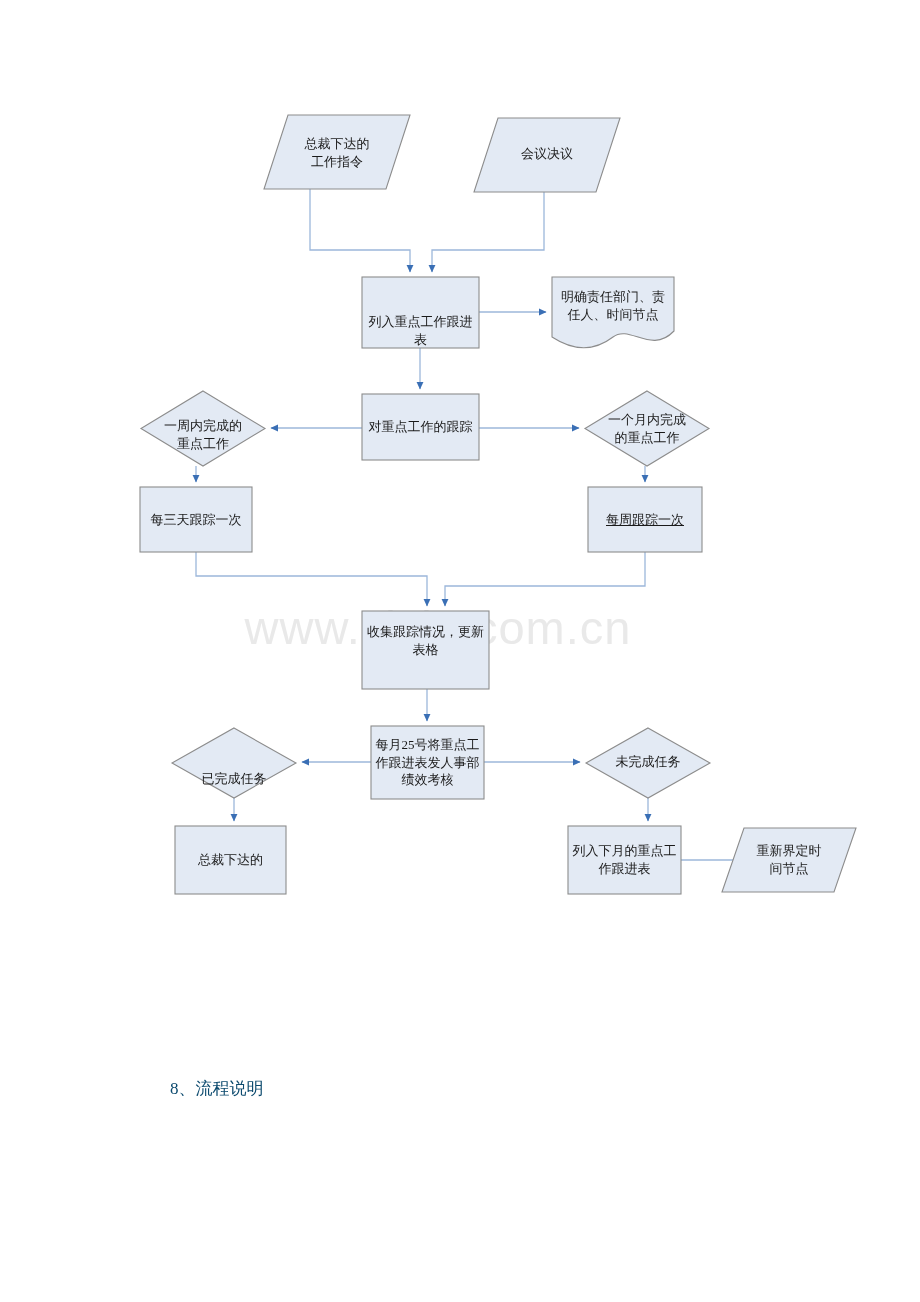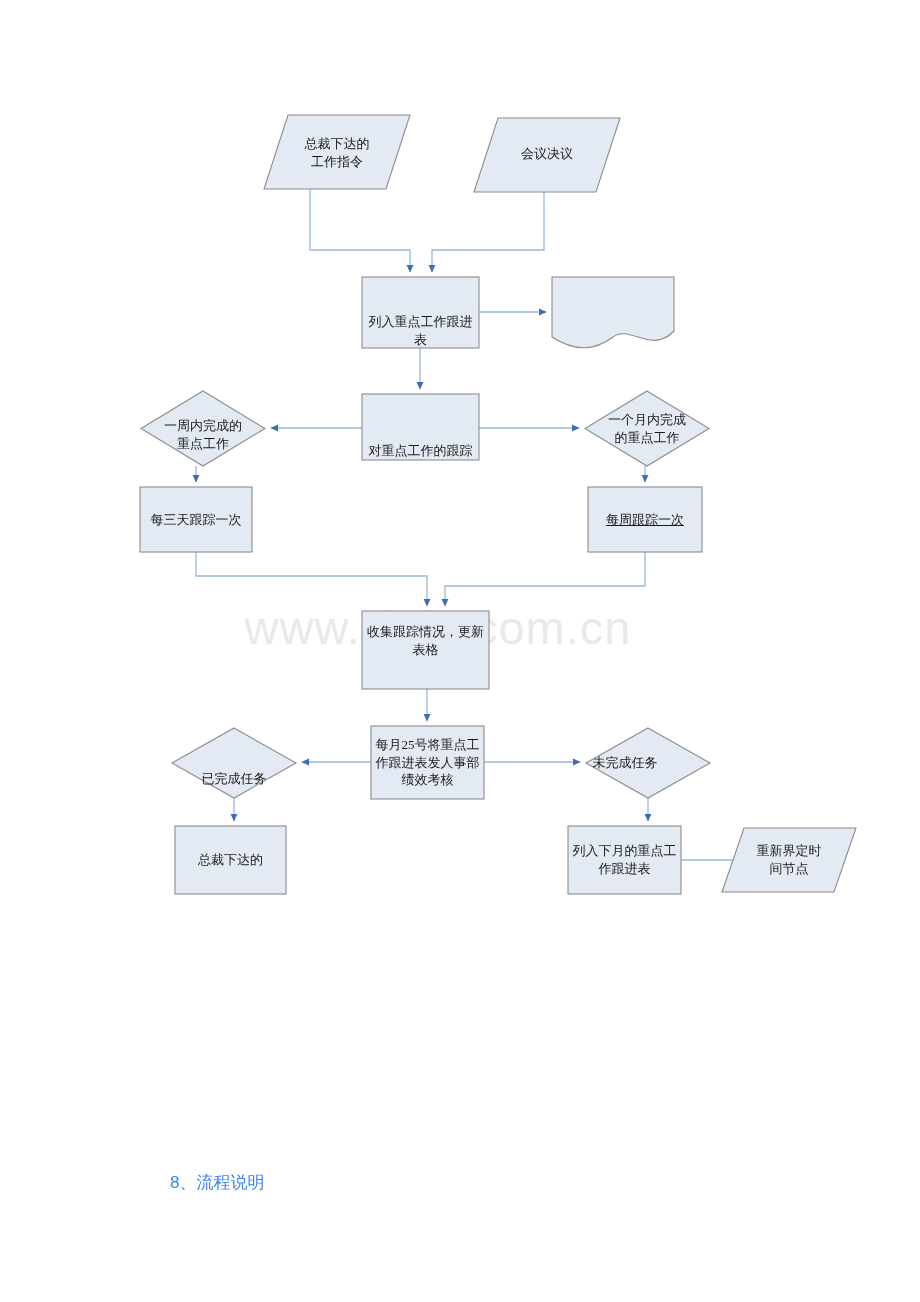--- a/index.html
+++ b/index.html
@@ -48,24 +48,24 @@
     font-family: "Liberation Serif", "DejaVu Serif", serif;
     font-size: 13px;
     line-height: 1.35;
     color: #1a1a1a;
     pointer-events: none;
     white-space: pre-line;
   }
   .footer-text {
     position: absolute;
     left: 170px;
-    top: 1171px;
-    font-family: Liberation Sans, sans-serif;
+    top: 1077px;
+    font-family: Liberation Serif, serif;
     font-size: 17px;
-    color: #3b82f6;
+    color: #0c4a6e;
   }
 </style>
 </head>
 <body>
 
 <div id="page">
 
   <div class="watermark">www.zixin.com.cn</div>
 
   <svg id="flow-canvas" viewBox="0 0 920 1302">
@@ -146,34 +146,36 @@
 
       <path d="M744,828 L856,828 L834,892 L722,892 Z"></path>
     </g>
   </svg>
 
   <div class="node-label" style="left:264px; top:115px; width:146px; height:75px;">总裁下达的
 工作指令</div>
   <div class="node-label" style="left:474px; top:118px; width:146px; height:72px;">会议决议</div>
   <div class="node-label" style="left:360px; top:277px; width:121px; height:71px;margin-top:18px;">列入重点工作跟进
 表</div>
-  <div class="node-label" style="left:360px; top:394px; width:121px; height:66px;margin-top:24px;">对重点工作的跟踪</div>
+  <div class="node-label" style="left:550px; top:275px; width:126px; height:62px;">明确责任部门、责
+任人、时间节点</div>
+  <div class="node-label" style="left:360px; top:394px; width:121px; height:66px;">对重点工作的跟踪</div>
   <div class="node-label" style="left:141px; top:397px; width:124px; height:75px;">一周内完成的
 重点工作</div>
   <div class="node-label" style="left:585px; top:391px; width:124px; height:75px;">一个月内完成
 的重点工作</div>
   <div class="node-label" style="left:140px; top:487px; width:112px; height:65px;">每三天跟踪一次</div>
   <div class="node-label" style="left:588px; top:487px; width:114px; height:65px;text-decoration:underline;">每周跟踪一次</div>
   <div class="node-label" style="left:361px; top:611px; width:129px; height:60px;">收集跟踪情况，更新
 表格</div>
   <div class="node-label" style="left:369px; top:726px; width:117px; height:73px;">每月25号将重点工
 作跟进表发人事部
 绩效考核</div>
   <div class="node-label" style="left:172px; top:744px; width:124px; height:70px;">已完成任务</div>
-  <div class="node-label" style="left:563px; top:728px; width:124px; height:70px;">未完成任务</div>
+  <div class="node-label" style="left:586px; top:728px; width:124px; height:70px;font-family:Liberation Mono, monospace;">未完成任务</div>
   <div class="node-label" style="left:175px; top:826px; width:111px; height:68px;">总裁下达的</div>
   <div class="node-label" style="left:566px; top:826px; width:117px; height:68px;text-align:center;">列入下月的重点工
 作跟进表</div>
   <div class="node-label" style="left:722px; top:828px; width:134px; height:64px;">重新界定时
 间节点</div>
 
   <div class="footer-text">8、流程说明</div>
 
 </div>
 

